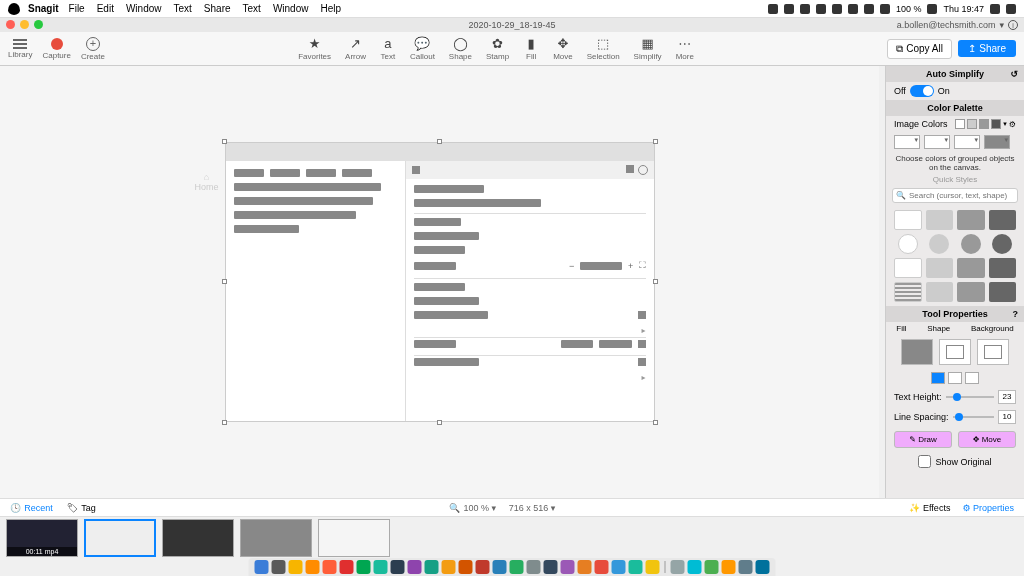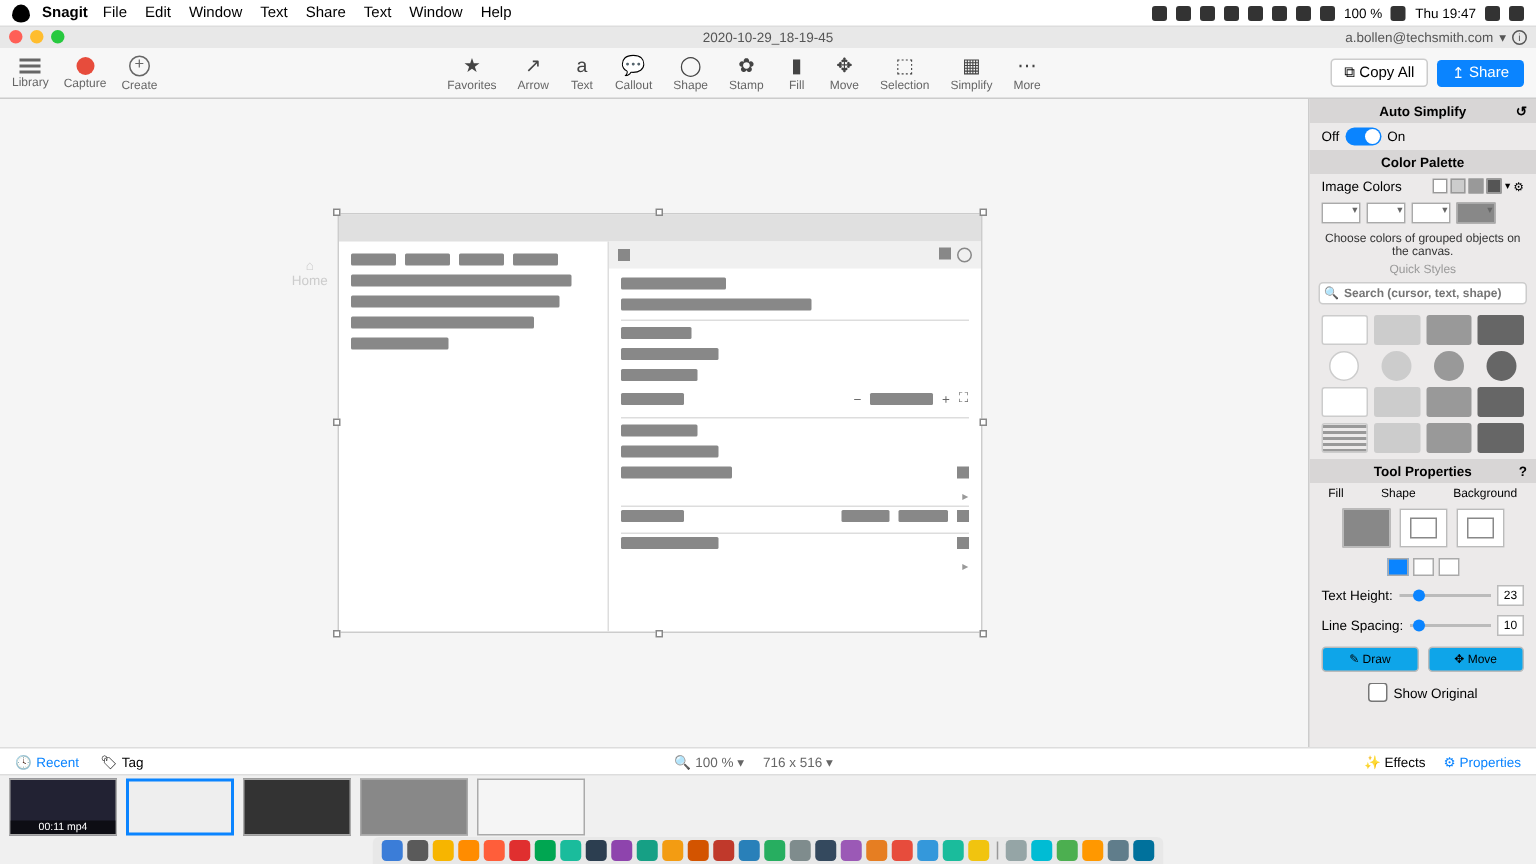--- a/index.html
+++ b/index.html
@@ -60,62 +60,62 @@
 .sq { width: 8px; height: 8px; background: #888; }
 .circ { width: 10px; height: 10px; border: 1px solid #888; border-radius: 50%; }
 .right-col .rows { padding: 6px 8px; }
 .row-line { display: flex; align-items: center; gap: 6px; margin-bottom: 7px; }
 
 
 .ghost-text { position: absolute; left: -40px; top: 60px; font-size: 11px; color: #bbb; line-height: 18px; z-index: -1; }
 .ghost-home { position: absolute; left: -30px; top: 30px; color: #ccc; font-size: 9px; text-align: center; }
 
 
-.right-panel { position: absolute; top: 66px; right: 0; width: 152px; bottom: 78px; background: #eceaea; border-left: 1px solid #ccc; font-size: 9px; overflow-y: auto; }
+.right-panel { position: absolute; top: 66px; right: 0; width: 139px; bottom: 78px; background: #eceaea; border-left: 1px solid #ccc; font-size: 9px; overflow-y: auto; }
 .panel-section-hdr { background: #d8d6d6; padding: 3px 0; text-align: center; font-weight: 600; font-size: 9px; position: relative; }
 .panel-section-hdr .reset { position: absolute; right: 6px; top: 3px; }
 .panel-row { display: flex; align-items: center; padding: 3px 8px; gap: 4px; }
 .toggle { width: 24px; height: 12px; background: #0a84ff; border-radius: 6px; position: relative; }
 .toggle::after { content: ''; width: 10px; height: 10px; background: #fff; border-radius: 50%; position: absolute; right: 1px; top: 1px; }
 .slider-track { flex: 1; height: 2px; background: #bbb; position: relative; }
 .slider-thumb { width: 8px; height: 8px; background: #0a84ff; border-radius: 50%; position: absolute; top: -3px; }
 .num-box { width: 18px; height: 14px; border: 1px solid #bbb; background: #fff; text-align: center; font-size: 8px; line-height: 12px; }
 
 .color-swatches { display: flex; gap: 2px; padding: 2px 8px; align-items: center; }
 .swatch-sm { width: 10px; height: 10px; border: 1px solid #999; }
 .swatch-row { display: flex; gap: 4px; padding: 3px 8px; }
 .swatch-outline { width: 26px; height: 14px; border: 1px solid #aaa; background: #fff; position: relative; }
 .swatch-outline.dark { background: #888; }
 .swatch-outline::after { content: '▾'; position: absolute; right: 1px; top: 0; font-size: 7px; color: #666; }
 
 .tooltip-text { font-size: 8px; color: #333; padding: 2px 6px; text-align: center; }
 
 .quick-search { margin: 3px 6px; }
-.quick-search input { width: 100%; font-size: 8px; padding: 2px 4px 2px 16px; border: 1px solid #ccc; border-radius: 3px; font-weight: bold; }
+.quick-search input { width: 100%; font-size: 8px; padding: 2px 4px 2px 16px; border: 1px solid #ccc; border-radius: 3px; }
 .search-wrap { position: relative; }
 .search-wrap .mag { position: absolute; left: 4px; top: 3px; font-size: 8px; color: #999; }
 
 .style-grid { display: grid; grid-template-columns: repeat(4, 1fr); gap: 4px; padding: 4px 8px; }
 .style-cell { height: 20px; background: #ddd; border-radius: 2px; }
 .style-cell.round { border-radius: 50%; width: 20px; height: 20px; margin: 0 auto; }
 .style-cell.white { background: #fff; border: 1px solid #ccc; }
 .style-cell.light { background: #ccc; }
 .style-cell.mid { background: #999; }
 .style-cell.dark { background: #666; }
 .style-cell.lines { background: repeating-linear-gradient(#999, #999 2px, transparent 2px, transparent 4px); }
 .prop-tabs { display: flex; justify-content: space-around; font-size: 8px; padding: 2px 0; }
 .prop-previews { display: flex; gap: 6px; justify-content: center; padding: 4px 0; }
 .prop-box { width: 32px; height: 26px; border: 1px solid #bbb; background: #fff; display: flex; align-items: center; justify-content: center; }
 .prop-box.filled { background: #888; }
 .align-btns { display: flex; gap: 3px; justify-content: center; padding: 3px 0; }
 .align-btn { width: 14px; height: 12px; border: 1px solid #aaa; background: #fff; }
 .align-btn.active { background: #0a84ff; }
 
 .draw-move { display: flex; gap: 6px; padding: 4px 8px; }
-.dm-btn { flex: 1; font-size: 8px; padding: 3px; border: 1px solid #bbb; background: #0ea5e9; border-radius: 3px; text-align: center; }
+.dm-btn { flex: 1; font-size: 8px; padding: 3px; border: 1px solid #bbb; background: #f0abfc; border-radius: 3px; text-align: center; }
 
 
 .statusbar { position: absolute; bottom: 60px; left: 0; right: 0; height: 18px; background: #fff; border-top: 1px solid #ddd; display: flex; align-items: center; font-size: 9px; padding: 0 10px; }
 .statusbar .sb-left { display: flex; gap: 14px; }
 .statusbar .sb-left span { display: flex; align-items: center; gap: 3px; }
 .statusbar .sb-center { flex: 1; text-align: center; color: #666; }
 .statusbar .sb-right { display: flex; gap: 12px; }
 .recent-link { color: #0a84ff; }
 
 

